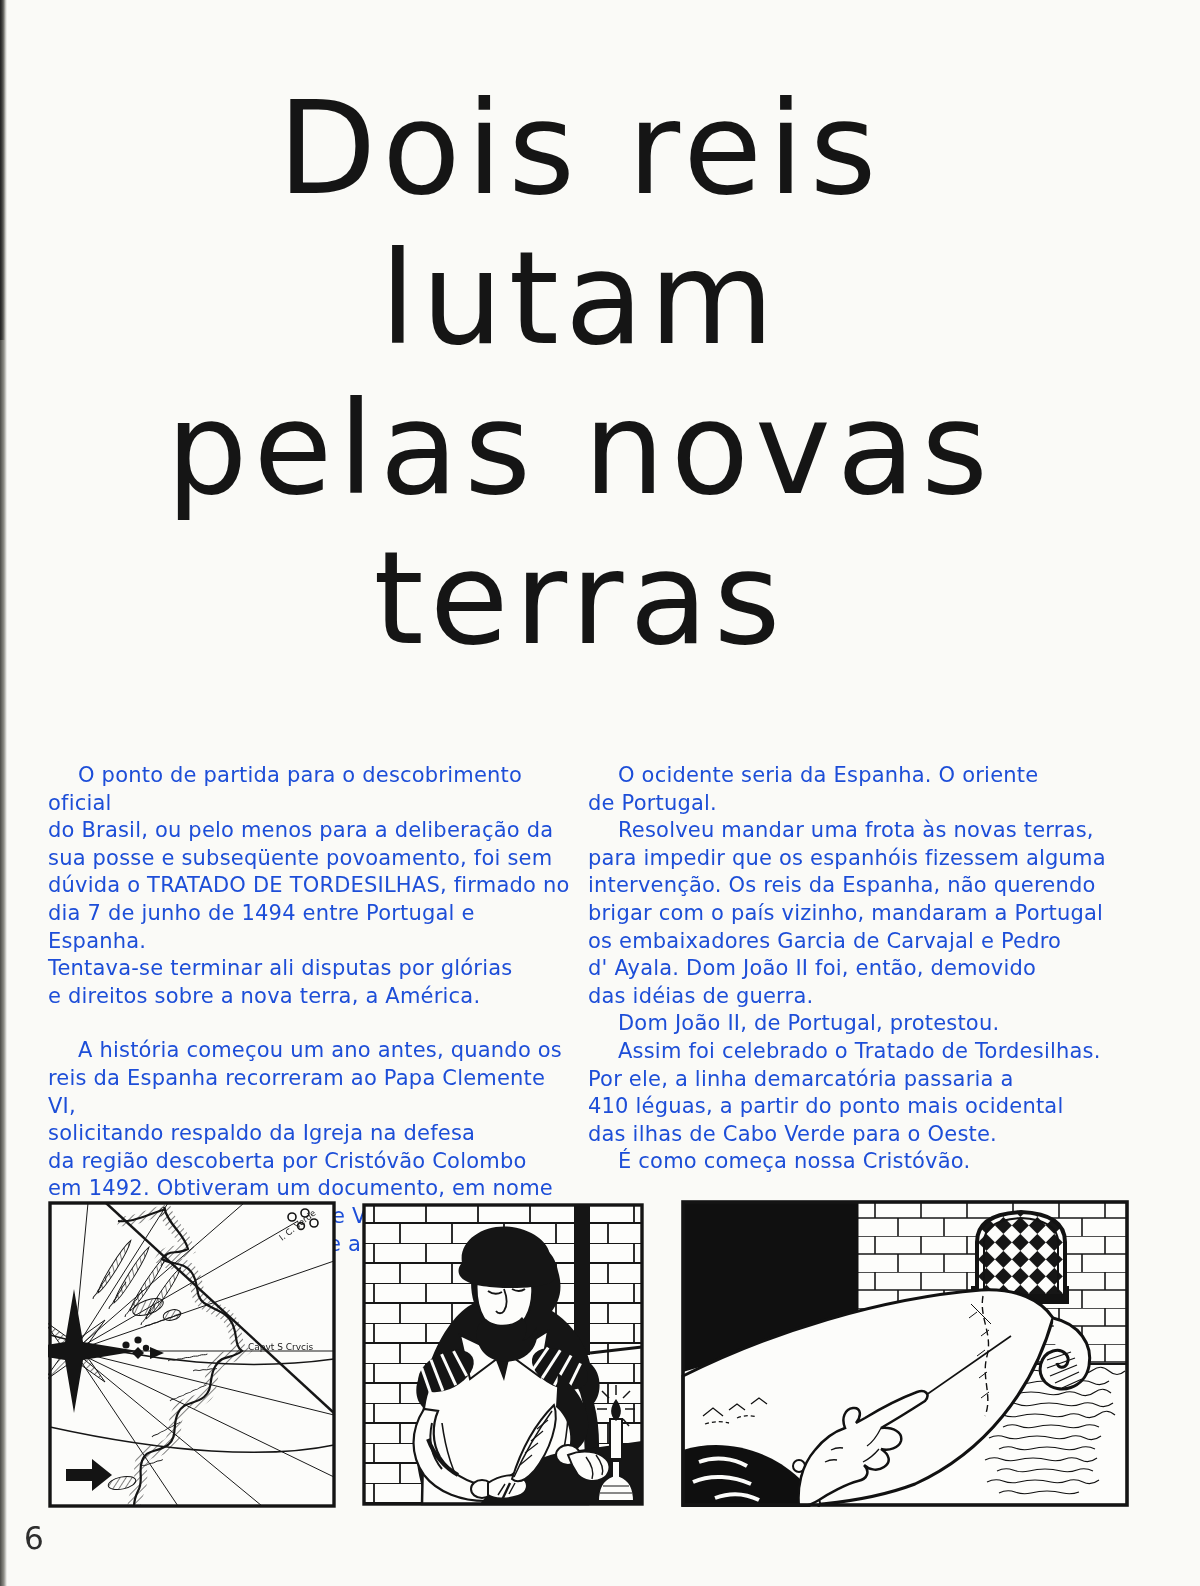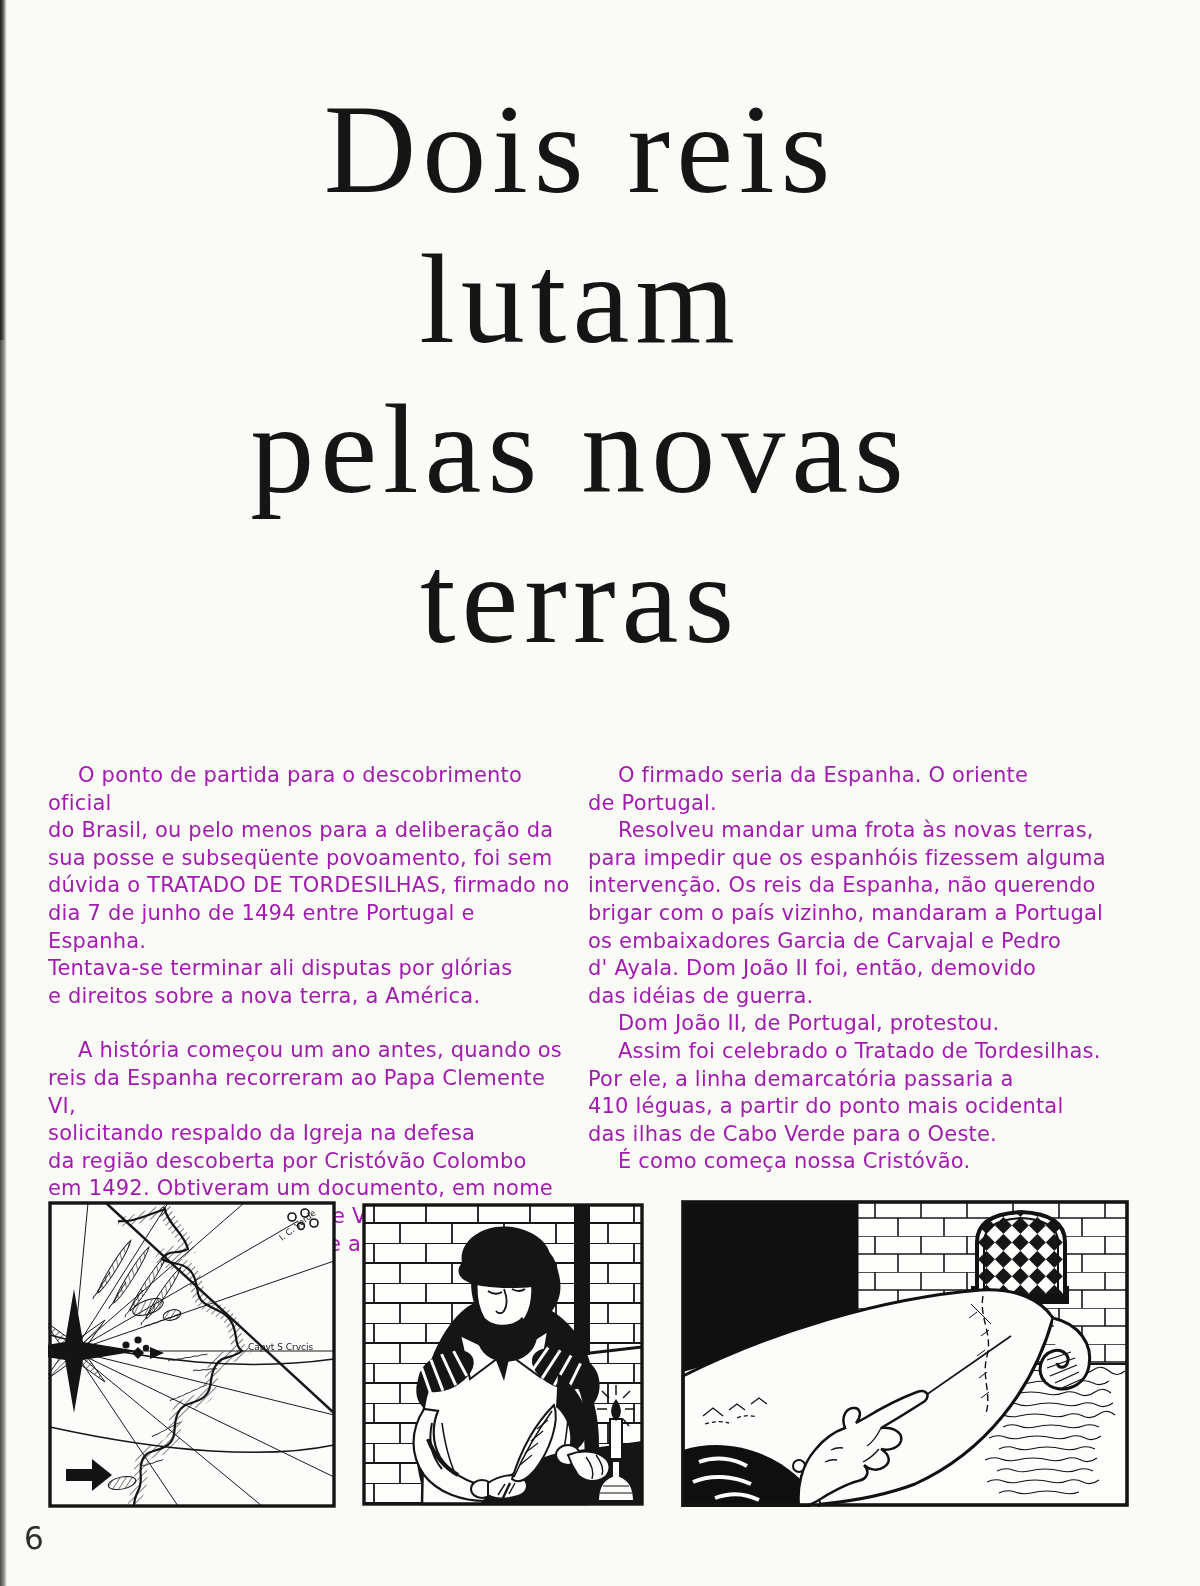--- a/index.html
+++ b/index.html
@@ -15,25 +15,24 @@
   }
   .scan-edge::before{
     content:"";position:absolute;left:0;top:0;width:5px;height:340px;
     background:linear-gradient(to right,#222,rgba(90,90,85,0));
   }
   .page-title{
     position:absolute;left:60px;top:74px;width:1040px;margin:0;
     text-align:center;white-space:pre-line;
     font-size:128px;line-height:150px;font-weight:400;letter-spacing:6px;
     color:#151515;
-    font-family:Liberation Serif, serif;
   }
   .col{
     position:absolute;top:762px;
-    font-size:21px;line-height:27.6px;letter-spacing:.2px;color:#a21caf;
+    font-size:21px;line-height:27.6px;letter-spacing:.2px;color:#1d4ed8;
   }
   .col-left{left:48px;width:522px;}
   .col-right{left:588px;width:552px;}
   .col p{margin:0;white-space:pre-line;text-indent:30px;}
   .col-left p + p{margin-top:27px;}
   .panel{position:absolute;margin:0;}
   .panel svg{display:block;width:100%;height:100%;}
   .panel-map{left:48px;top:1201px;width:288px;height:307px;}
   .panel-scribe{left:362px;top:1203px;width:282px;height:303px;}
   .panel-scroll{left:681px;top:1200px;width:448px;height:307px;}
@@ -64,21 +63,21 @@
   <p>A história começou um ano antes, quando os
 reis da Espanha recorreram ao Papa Clemente VI,
 solicitando respaldo da Igreja na defesa
 da região descoberta por Cristóvão Colombo
 em 1492. Obtiveram um documento, em nome
 da Igreja, no qual Clemente VI estabelecia
 uma linha imaginária sobre a terra.</p>
 </div>
 
 <div class="col col-right">
-  <p>O firmado seria da Espanha. O oriente
+  <p>O ocidente seria da Espanha. O oriente
 de Portugal.</p>
   <p>Resolveu mandar uma frota às novas terras,
 para impedir que os espanhóis fizessem alguma
 intervenção. Os reis da Espanha, não querendo
 brigar com o país vizinho, mandaram a Portugal
 os embaixadores Garcia de Carvajal e Pedro
 d' Ayala. Dom João II foi, então, demovido
 das idéias de guerra.</p>
   <p>Dom João II, de Portugal, protestou.</p>
   <p>Assim foi celebrado o Tratado de Tordesilhas.

